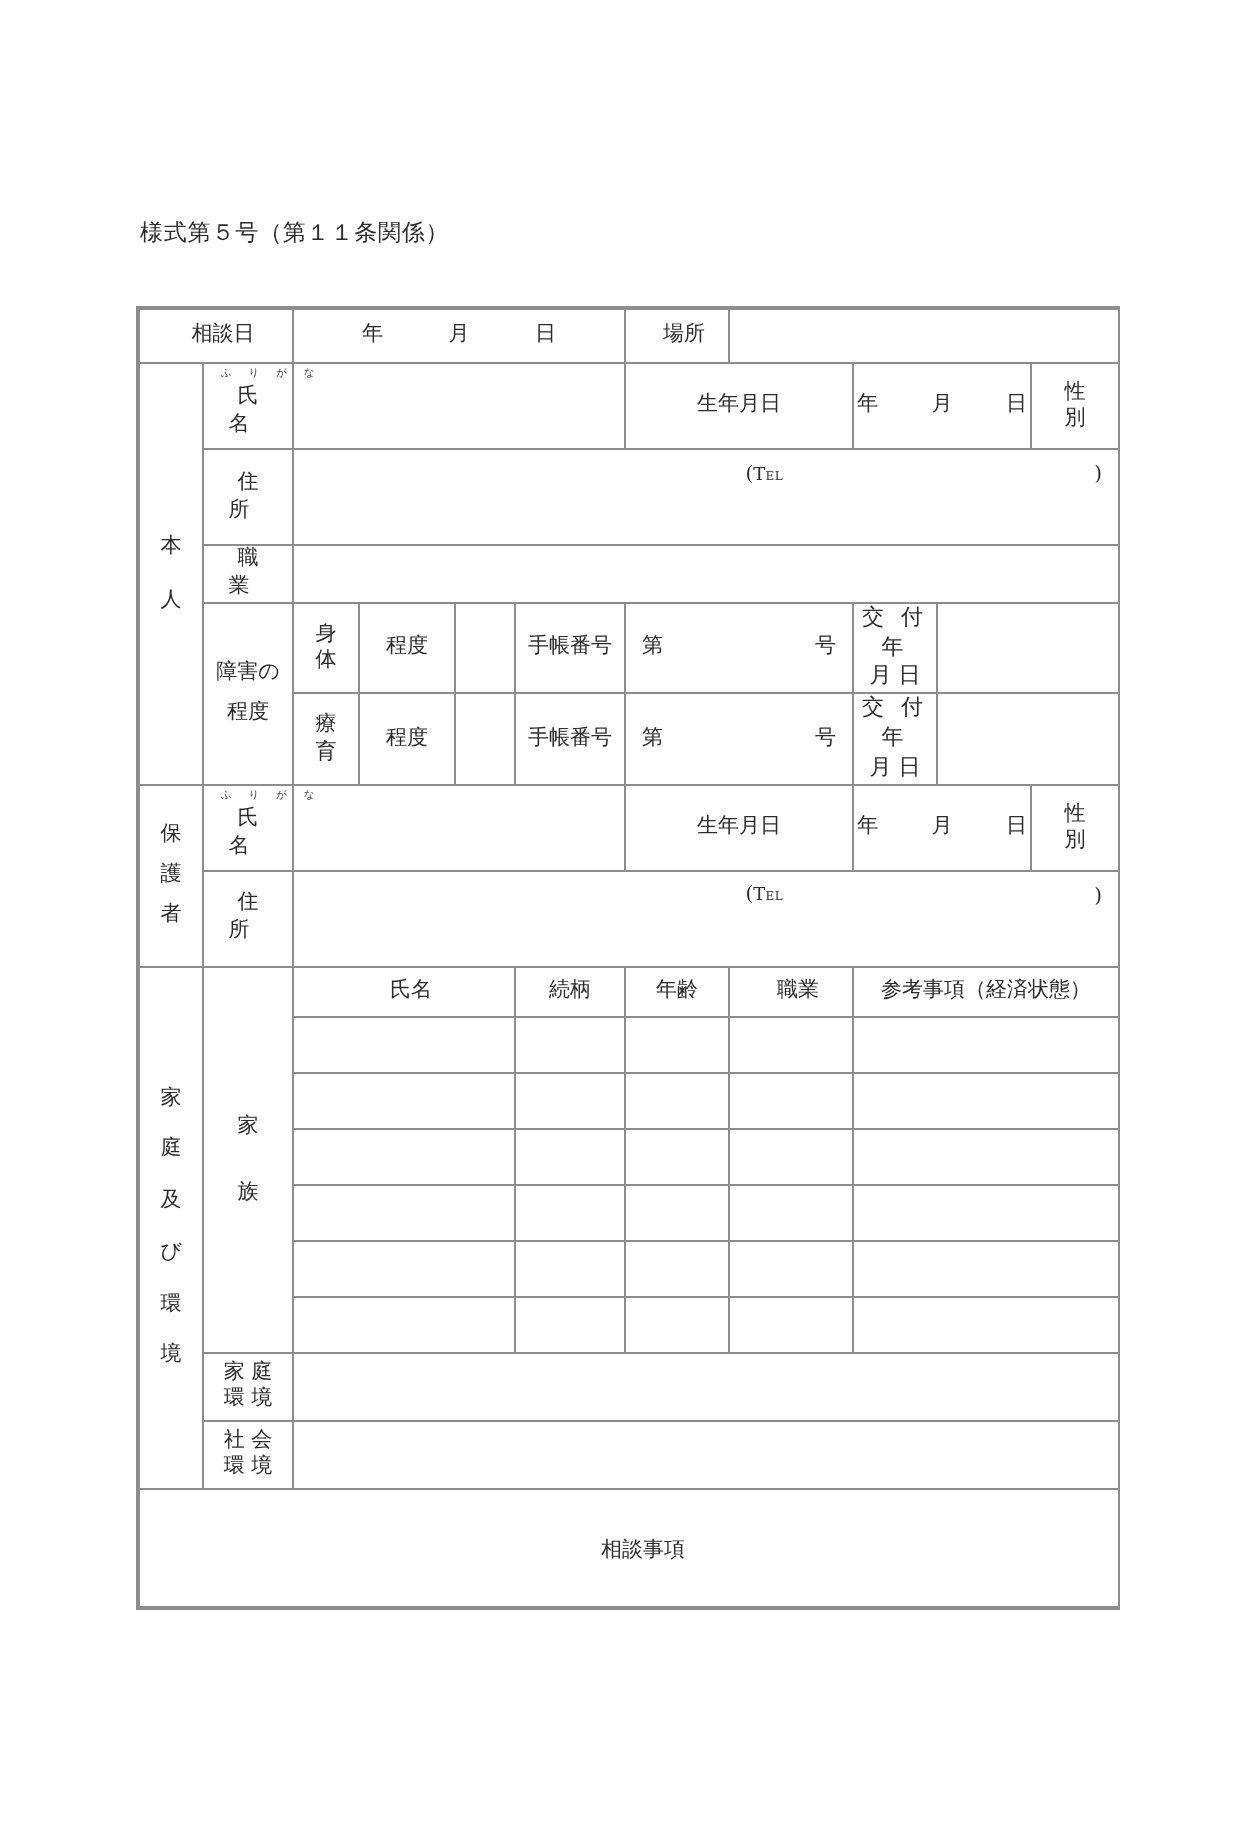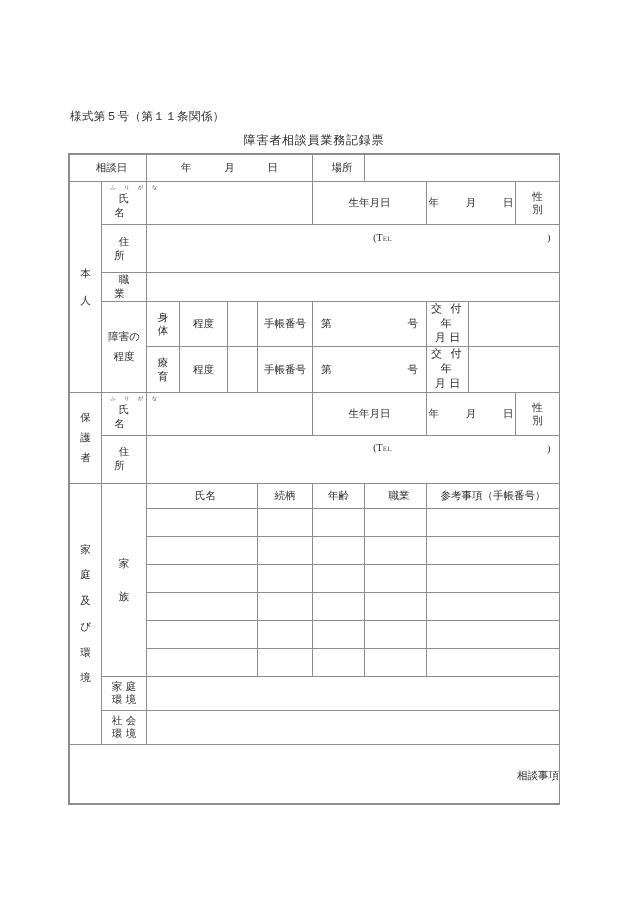--- a/index.html
+++ b/index.html
@@ -166,32 +166,31 @@
   .kofu {
     display: block;
     line-height: 1.35;
     font-size: 11px;
   }
   .kofu .ln1 { letter-spacing: 2.5px; }
 
   
   .soudan-label {
     display: block;
-    text-align: right;
+    text-align: center;
     padding: 5px 0 0 7px;
     font-size: 10.5px;
   }
 </style>
 </head>
 <body>
 
 <div class="page">
 
   <div class="form-code">様式第５号（第１１条関係）</div>
-  <div class="doc-title">障害者相談員業務記録票</div>
 
   <div class="frame">
     <table class="grid">
       <colgroup>
         <col style="width:32px">
         <col style="width:45px">
         <col style="width:33px">
         <col style="width:48px">
         <col style="width:30px">
         <col style="width:55px">
@@ -354,21 +353,21 @@
         <td rowspan="9">
           <span class="tate" style="line-height:2.45">家<br>庭<br>及<br>び<br>環<br>境</span>
         </td>
         <td rowspan="7">
           <span class="tate" style="line-height:3.1">家<br>族</span>
         </td>
         <td colspan="3" class="l" style="height:24px">氏名</td>
         <td>続柄</td>
         <td>年齢</td>
         <td class="l">職業</td>
-        <td colspan="3">参考事項（手帳番号）</td>
+        <td colspan="3">参考事項（経済状態）</td>
       </tr>
 
       <tr>
         <td colspan="3" style="height:27px"></td>
         <td></td>
         <td></td>
         <td></td>
         <td colspan="3"></td>
       </tr>
       <tr>

